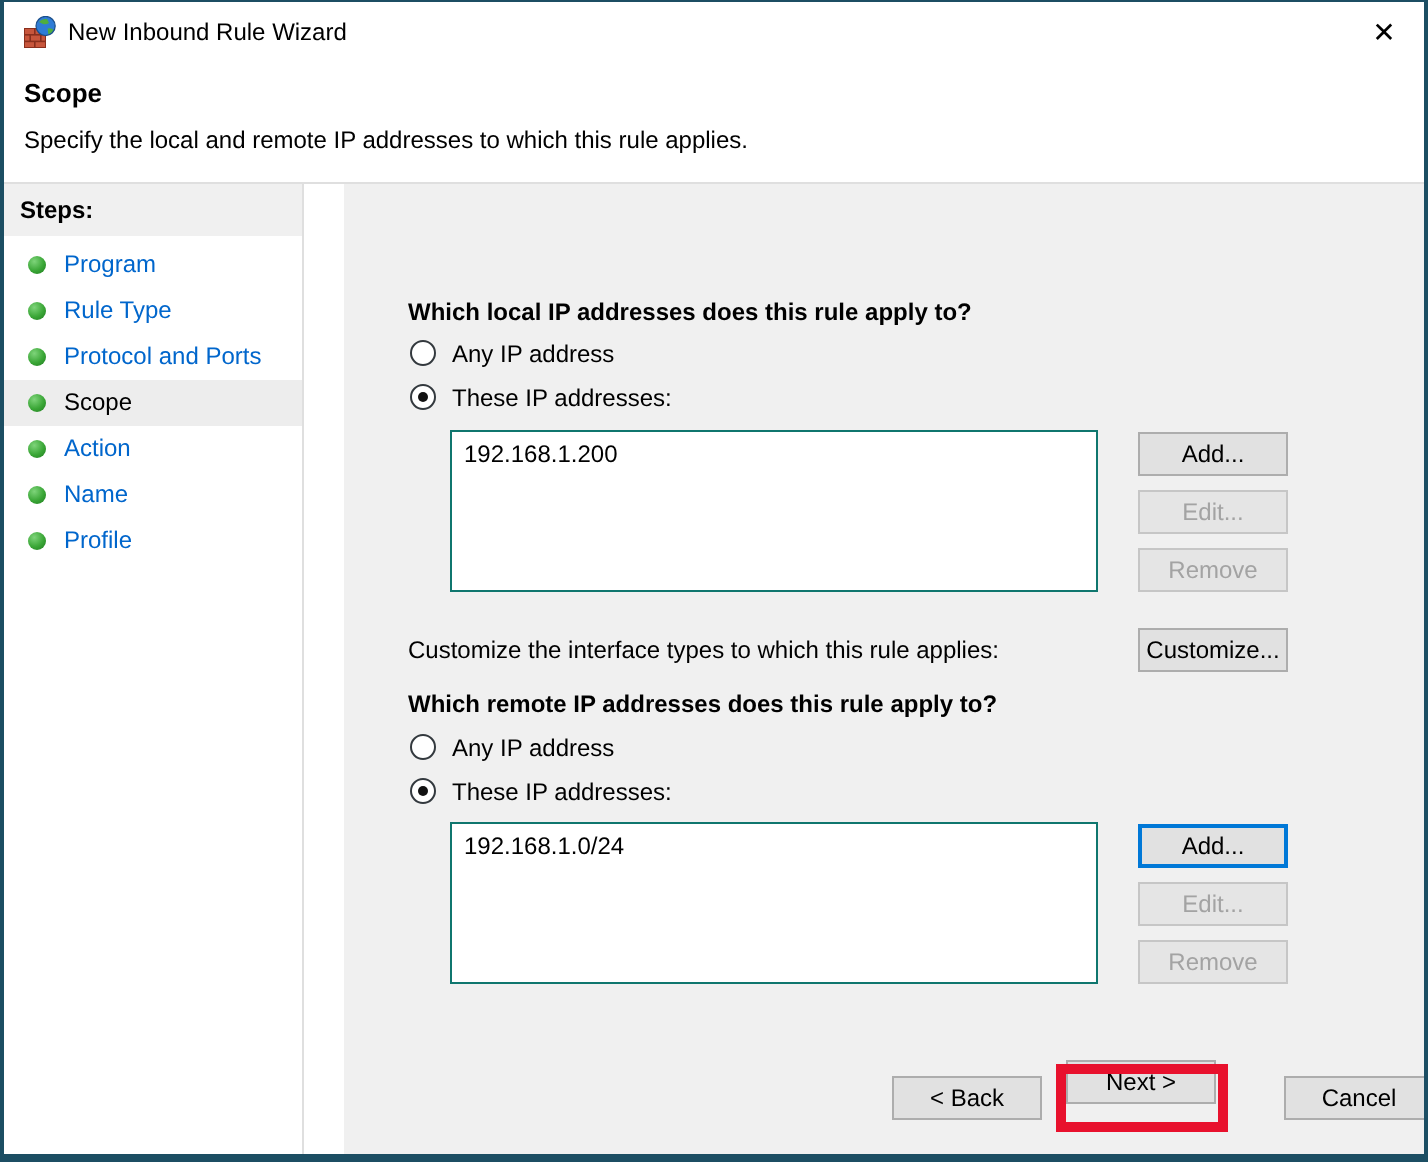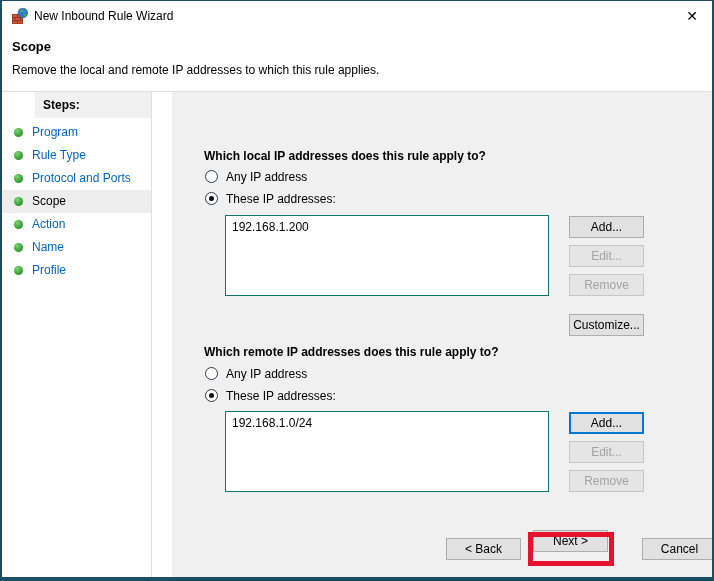--- a/index.html
+++ b/index.html
@@ -20,21 +20,21 @@
     line-height:22px; font-size:14px; color:#000; cursor:default; }
 
   
   .header { position:absolute; left:0; top:30px; right:0; height:61px; background:#ffffff;
     border-bottom:1px solid #dfdfdf; }
   .header .page-title { position:absolute; left:10px; top:8px; font-size:13px; font-weight:bold; }
   .header .page-desc { position:absolute; left:10px; top:32px; font-size:12px; }
 
   
   .sidebar { position:absolute; left:0; top:91px; bottom:0; width:150px; background:#ffffff;
-    border-right:1px solid #dfdfdf;padding-left:33px; }
+    border-right:1px solid #dfdfdf; }
   .steps-heading { height:26px; line-height:26px; padding-left:8px; font-weight:bold; background:#f0f0f0; }
   .steps-list { position:absolute; left:0; top:29px; right:0; }
   .step-item { position:relative; height:23px; line-height:23px; padding-left:30px; color:#0066cc; cursor:pointer; }
   .step-item.current { background:#ededed; color:#000; cursor:default; }
   .step-dot { position:absolute; left:12px; top:7px; width:9px; height:9px; border-radius:50%;
     background:radial-gradient(circle at 35% 30%, #7ed47a 0%, #3aa636 55%, #1f7a1f 100%); }
 
   
   .main { position:absolute; left:170px; top:91px; right:0; bottom:0; background:#f0f0f0; }
   .q-heading { position:absolute; font-weight:bold; font-size:12px;text-align:right; }
@@ -78,21 +78,21 @@
       <path d="M7.5 3 Q9 1.2 11.5 1.5 L12.5 3.5 Q11 4.5 9.5 4 Z" fill="#4fae3f"></path>
       <path d="M11.8 6.2 Q13.8 5.8 14.8 7 Q14 8.8 12.2 9.3 Z" fill="#4fae3f"></path>
       <circle cx="10.8" cy="5" r="4.8" fill="none" stroke="#1b4f8a" stroke-width="0.6"></circle>
     </svg>
     <span class="title">New Inbound Rule Wizard</span>
     <div class="close-btn">✕</div>
   </div>
 
   <div class="header">
     <div class="page-title">Scope</div>
-    <div class="page-desc">Remove the local and remote IP addresses to which this rule applies.</div>
+    <div class="page-desc">Specify the local and remote IP addresses to which this rule applies.</div>
   </div>
 
   <div class="sidebar">
     <div class="steps-heading">Steps:</div>
     <div class="steps-list">
       <div class="step-item">
         <span class="step-dot"></span>
         <span>Program</span>
       </div>
       <div class="step-item">
@@ -133,20 +133,21 @@
       <span class="radio checked"></span><span>These IP addresses:</span>
     </div>
 
     <div class="listbox" style="left:53px; top:123px;">
       <div class="addr">192.168.1.200</div>
     </div>
     <button class="btn" style="left:397px; top:124px;">Add...</button>
     <button class="btn disabled" style="left:397px; top:153px;">Edit...</button>
     <button class="btn disabled" style="left:397px; top:182px;">Remove</button>
 
+    <div class="inline-label" style="left:32px; top:226px;">Customize the interface types to which this rule applies:</div>
     <button class="btn" style="left:397px; top:222px;">Customize...</button>
 
     <div class="q-heading" style="left:32px; top:253px;">Which remote IP addresses does this rule apply to?</div>
 
     <div class="radio-row" style="left:33px; top:275px;">
       <span class="radio"></span><span>Any IP address</span>
     </div>
     <div class="radio-row" style="left:33px; top:297px;">
       <span class="radio checked"></span><span>These IP addresses:</span>
     </div>

